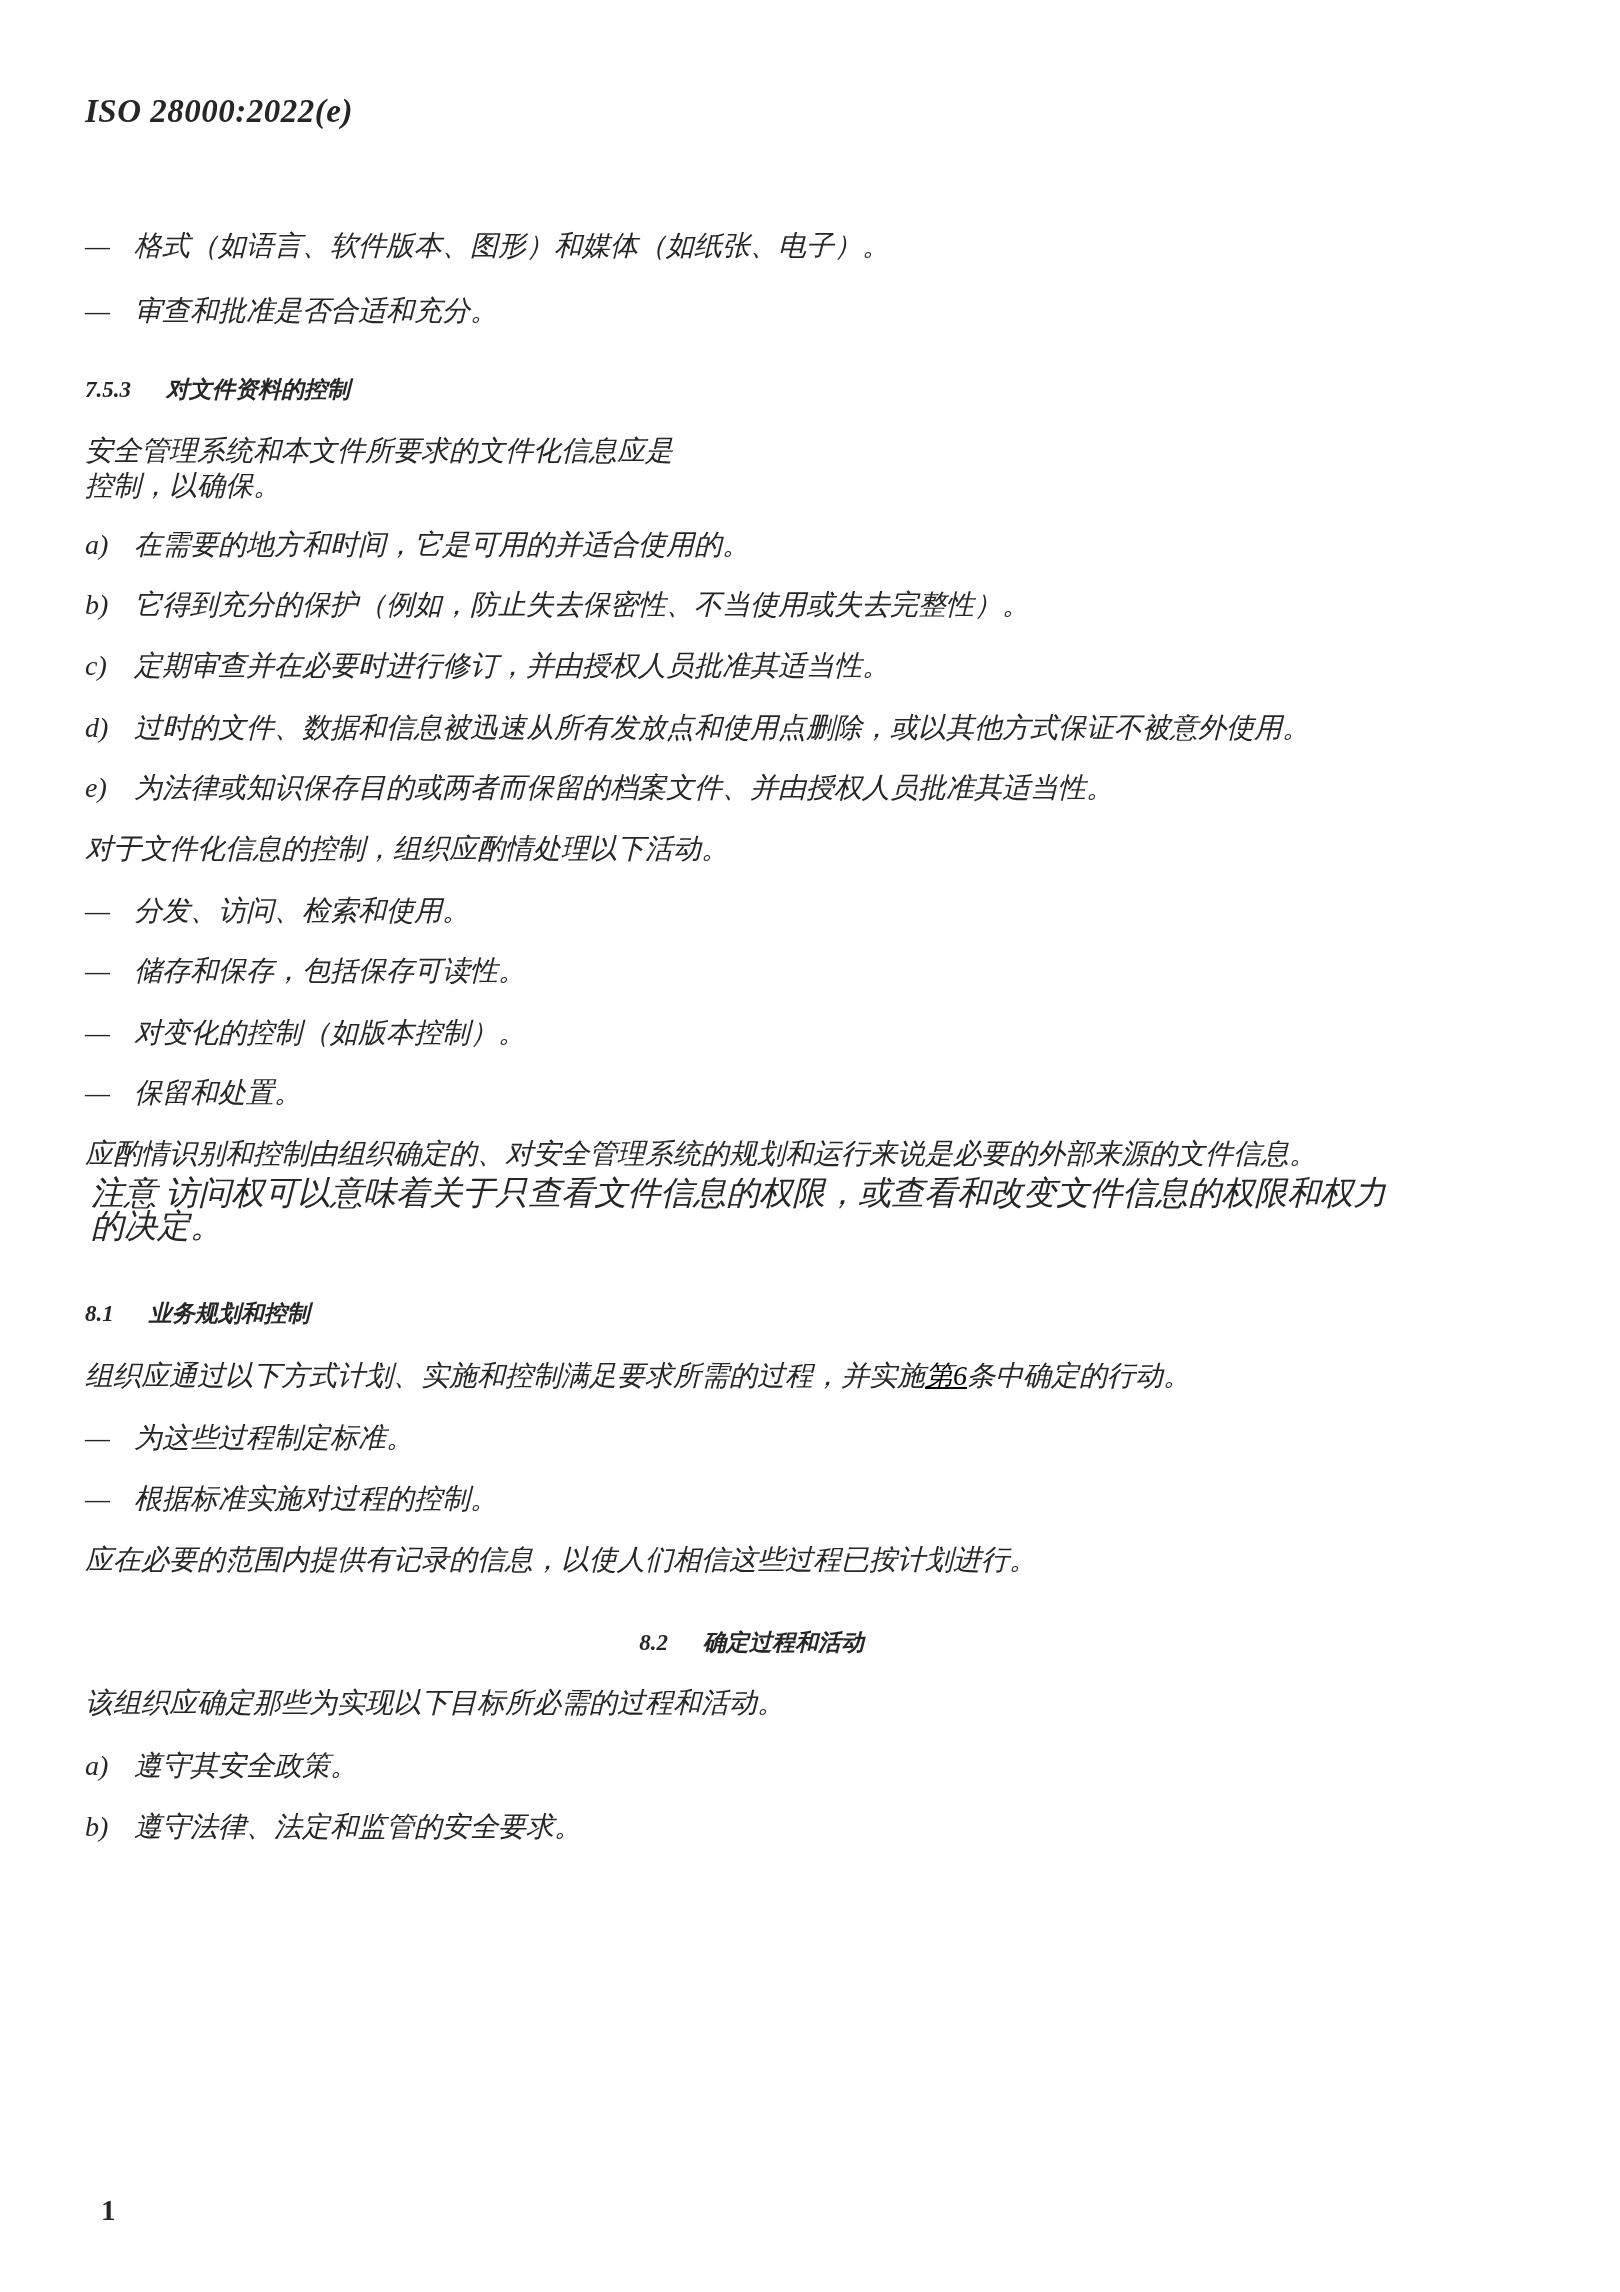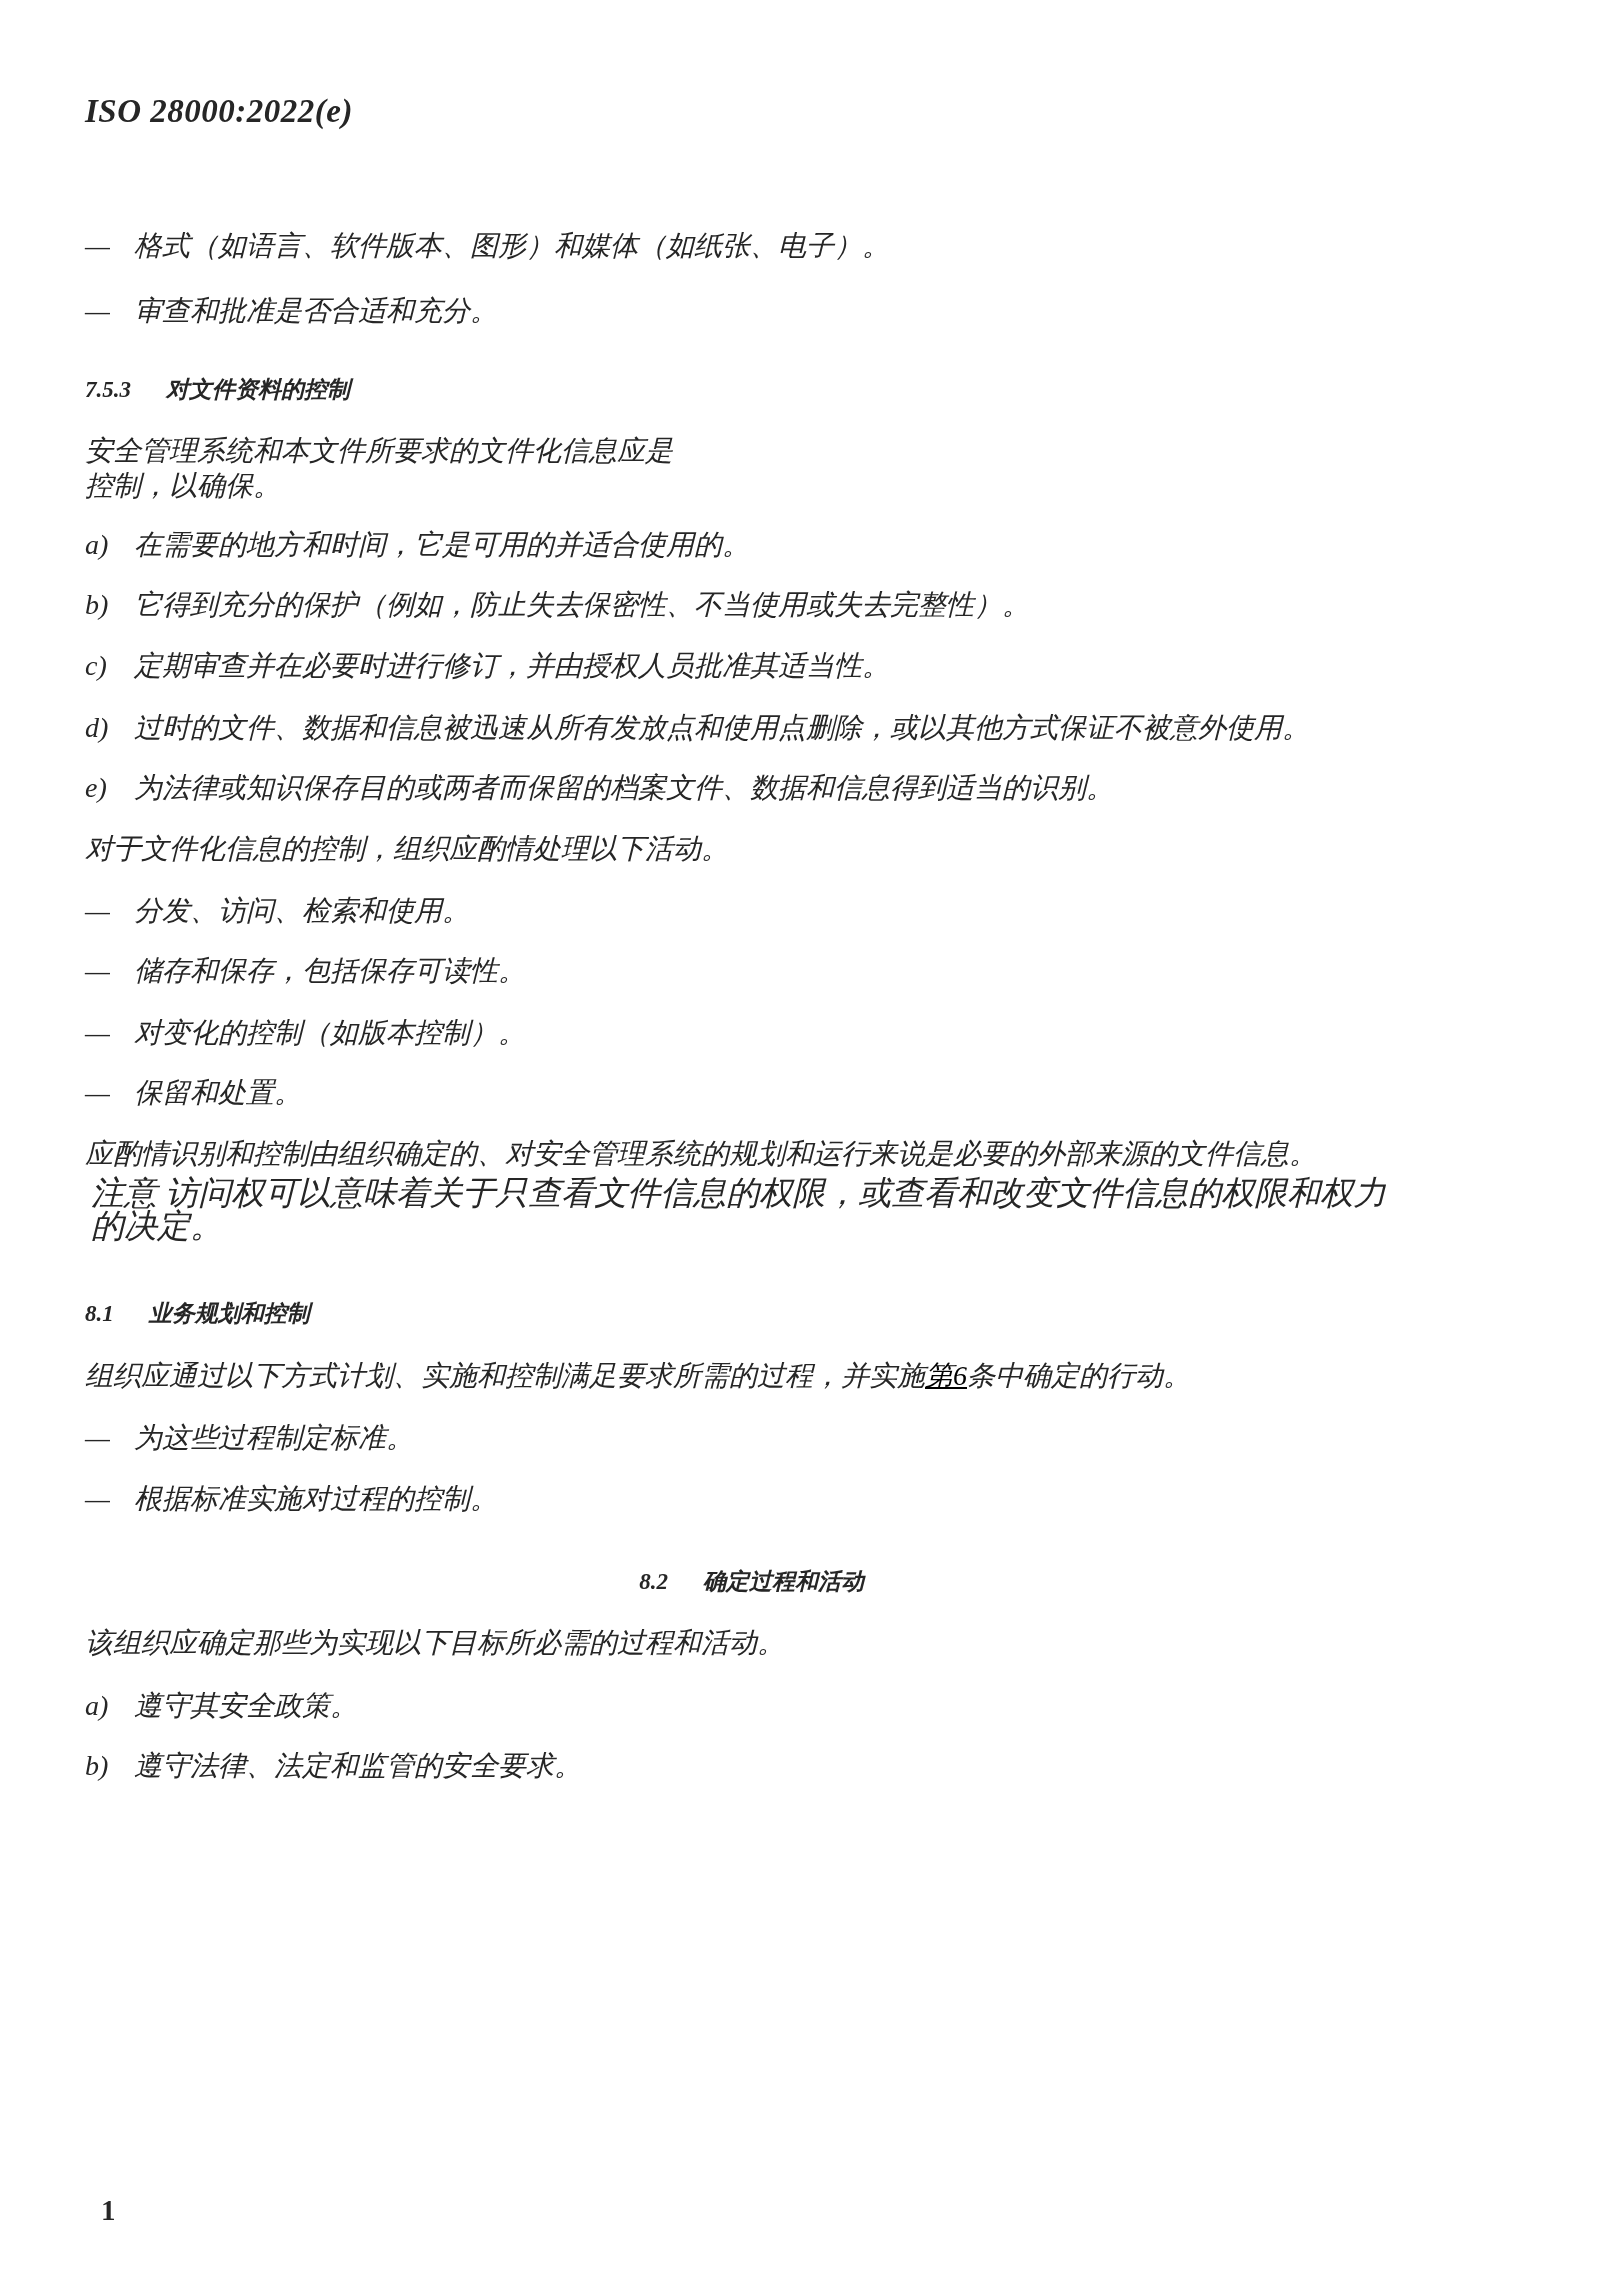--- a/index.html
+++ b/index.html
@@ -123,21 +123,21 @@
   <div class="list-item m27">
     <span class="marker">c)</span>
     <span class="item-text">定期审查并在必要时进行修订，并由授权人员批准其适当性。</span>
   </div>
   <div class="list-item m27">
     <span class="marker">d)</span>
     <span class="item-text">过时的文件、数据和信息被迅速从所有发放点和使用点删除，或以其他方式保证不被意外使用。</span>
   </div>
   <div class="list-item m26">
     <span class="marker">e)</span>
-    <span class="item-text">为法律或知识保存目的或两者而保留的档案文件、数据和信息得到适当的识别。</span>
+    <span class="item-text">为法律或知识保存目的或两者而保留的档案文件、并由授权人员批准其适当性。</span>
   </div>
 
   <p class="para m26">对于文件化信息的控制，组织应酌情处理以下活动。</p>
 
   <div class="list-item m28">
     <span class="marker">—</span>
     <span class="item-text">分发、访问、检索和使用。</span>
   </div>
   <div class="list-item m26">
     <span class="marker">—</span>
@@ -165,20 +165,21 @@
 
   <div class="list-item m27">
     <span class="marker">—</span>
     <span class="item-text">为这些过程制定标准。</span>
   </div>
   <div class="list-item m27">
     <span class="marker">—</span>
     <span class="item-text">根据标准实施对过程的控制。</span>
   </div>
 
+  <p class="para m26">应在必要的范围内提供有记录的信息，以使人们相信这些过程已按计划进行。</p>
 
   <div class="sec-heading m48">
     <span class="sec-num">8.2</span><span>确定过程和活动</span>
   </div>
 
   <p class="para m25">该组织应确定那些为实现以下目标所必需的过程和活动。</p>
 
   <div class="list-item m29">
     <span class="marker">a)</span>
     <span class="item-text">遵守其安全政策。</span>

